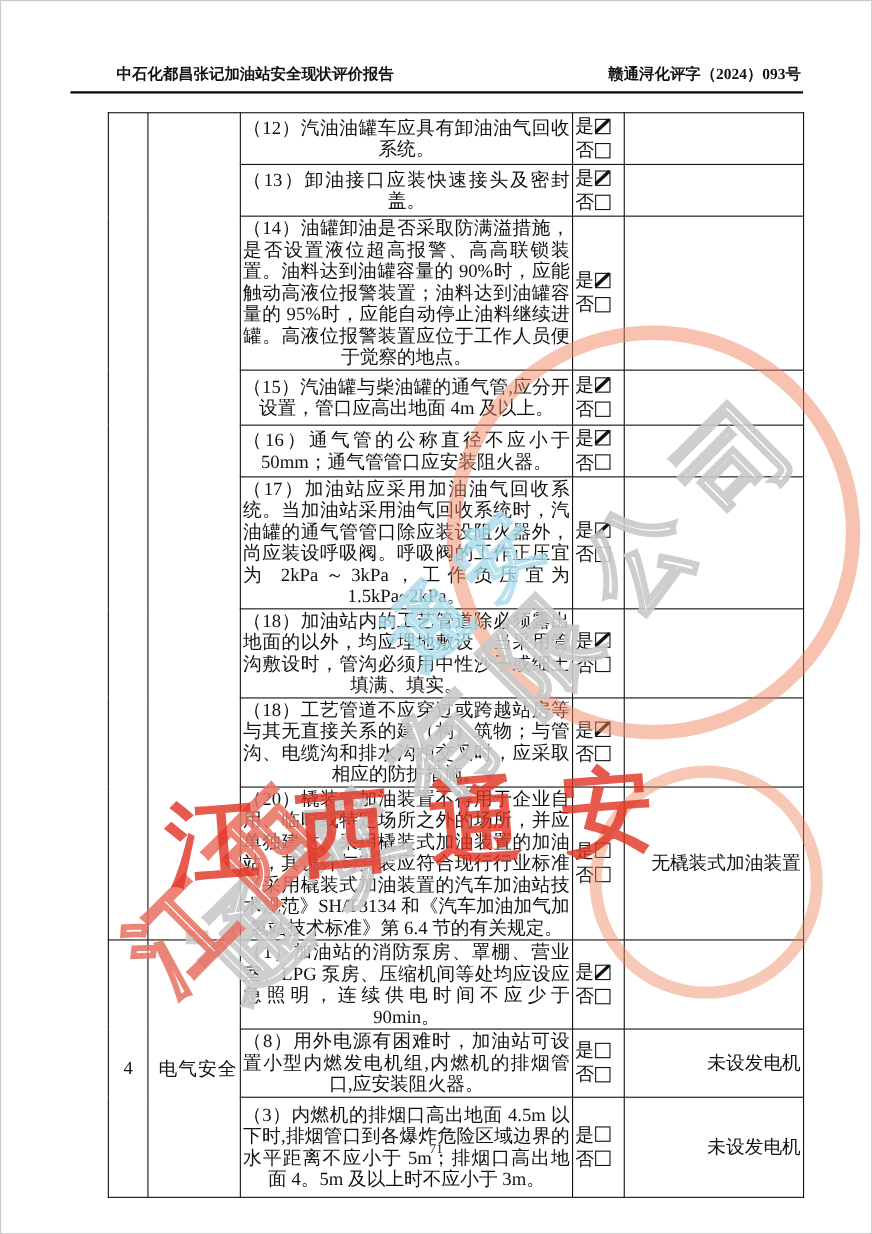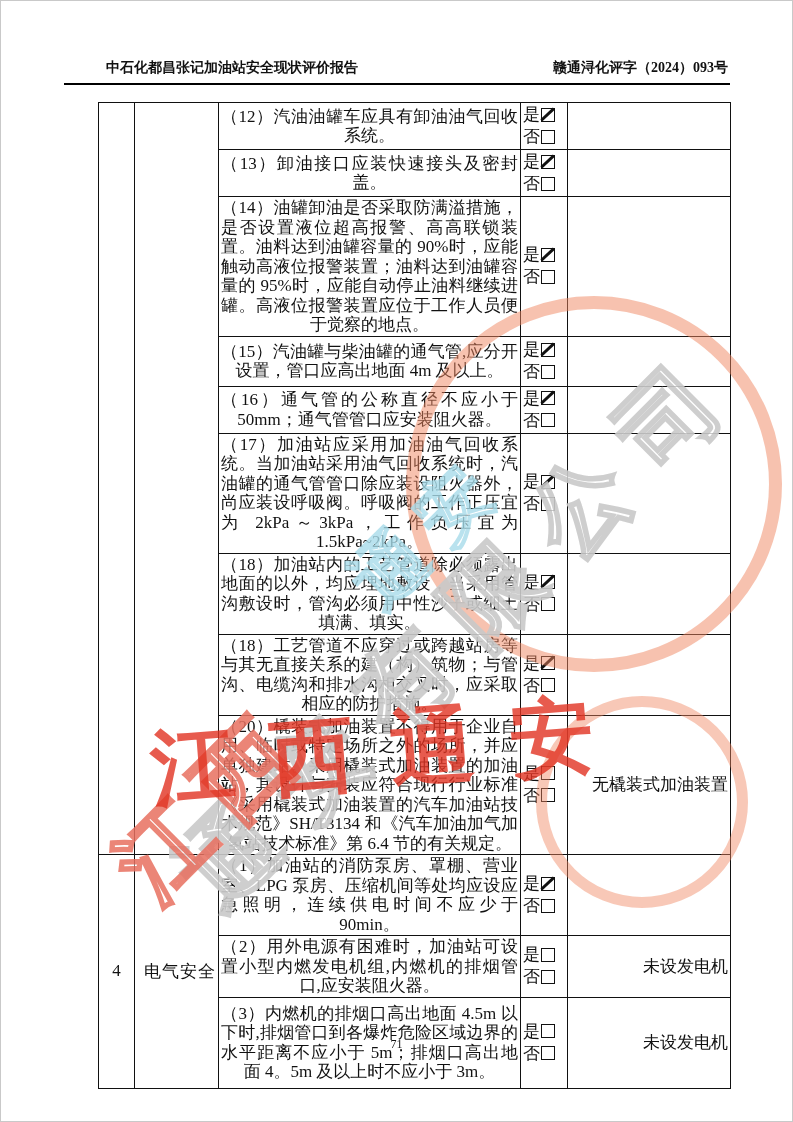--- a/index.html
+++ b/index.html
@@ -139,21 +139,21 @@
           <td class="c-seq" rowspan="3">4</td>
           <td class="c-cat" rowspan="3">电气安全</td>
           <td class="c-content">（1）加油站的消防泵房、罩棚、营业室、LPG 泵房、压缩机间等处均应设应急照明，连续供电时间不应少于 90min。</td>
           <td class="c-check">
             <div class="ckline"><span>是</span><span class="ckbox" data-state="checked"></span></div>
             <div class="ckline"><span>否</span><span class="ckbox" data-state="unchecked"></span></div>
           </td>
           <td class="c-remark"></td>
         </tr>
         <tr style="height: 44px;">
-          <td class="c-content">（2）用外电源有困难时，加油站可设置小型内燃发电机组,内燃机的排烟管口,应安装阻火器。</td>
+          <td class="c-content">（8）用外电源有困难时，加油站可设置小型内燃发电机组,内燃机的排烟管口,应安装阻火器。</td>
           <td class="c-check">
             <div class="ckline"><span>是</span><span class="ckbox" data-state="unchecked"></span></div>
             <div class="ckline"><span>否</span><span class="ckbox" data-state="unchecked"></span></div>
           </td>
           <td class="c-remark">未设发电机</td>
         </tr>
         <tr style="height: 91px;">
           <td class="c-content">（3）内燃机的排烟口高出地面 4.5m 以下时,排烟管口到各爆炸危险区域边界的水平距离不应小于 5m；排烟口高出地面 4。5m 及以上时不应小于 3m。</td>
           <td class="c-check">
             <div class="ckline"><span>是</span><span class="ckbox" data-state="unchecked"></span></div>

